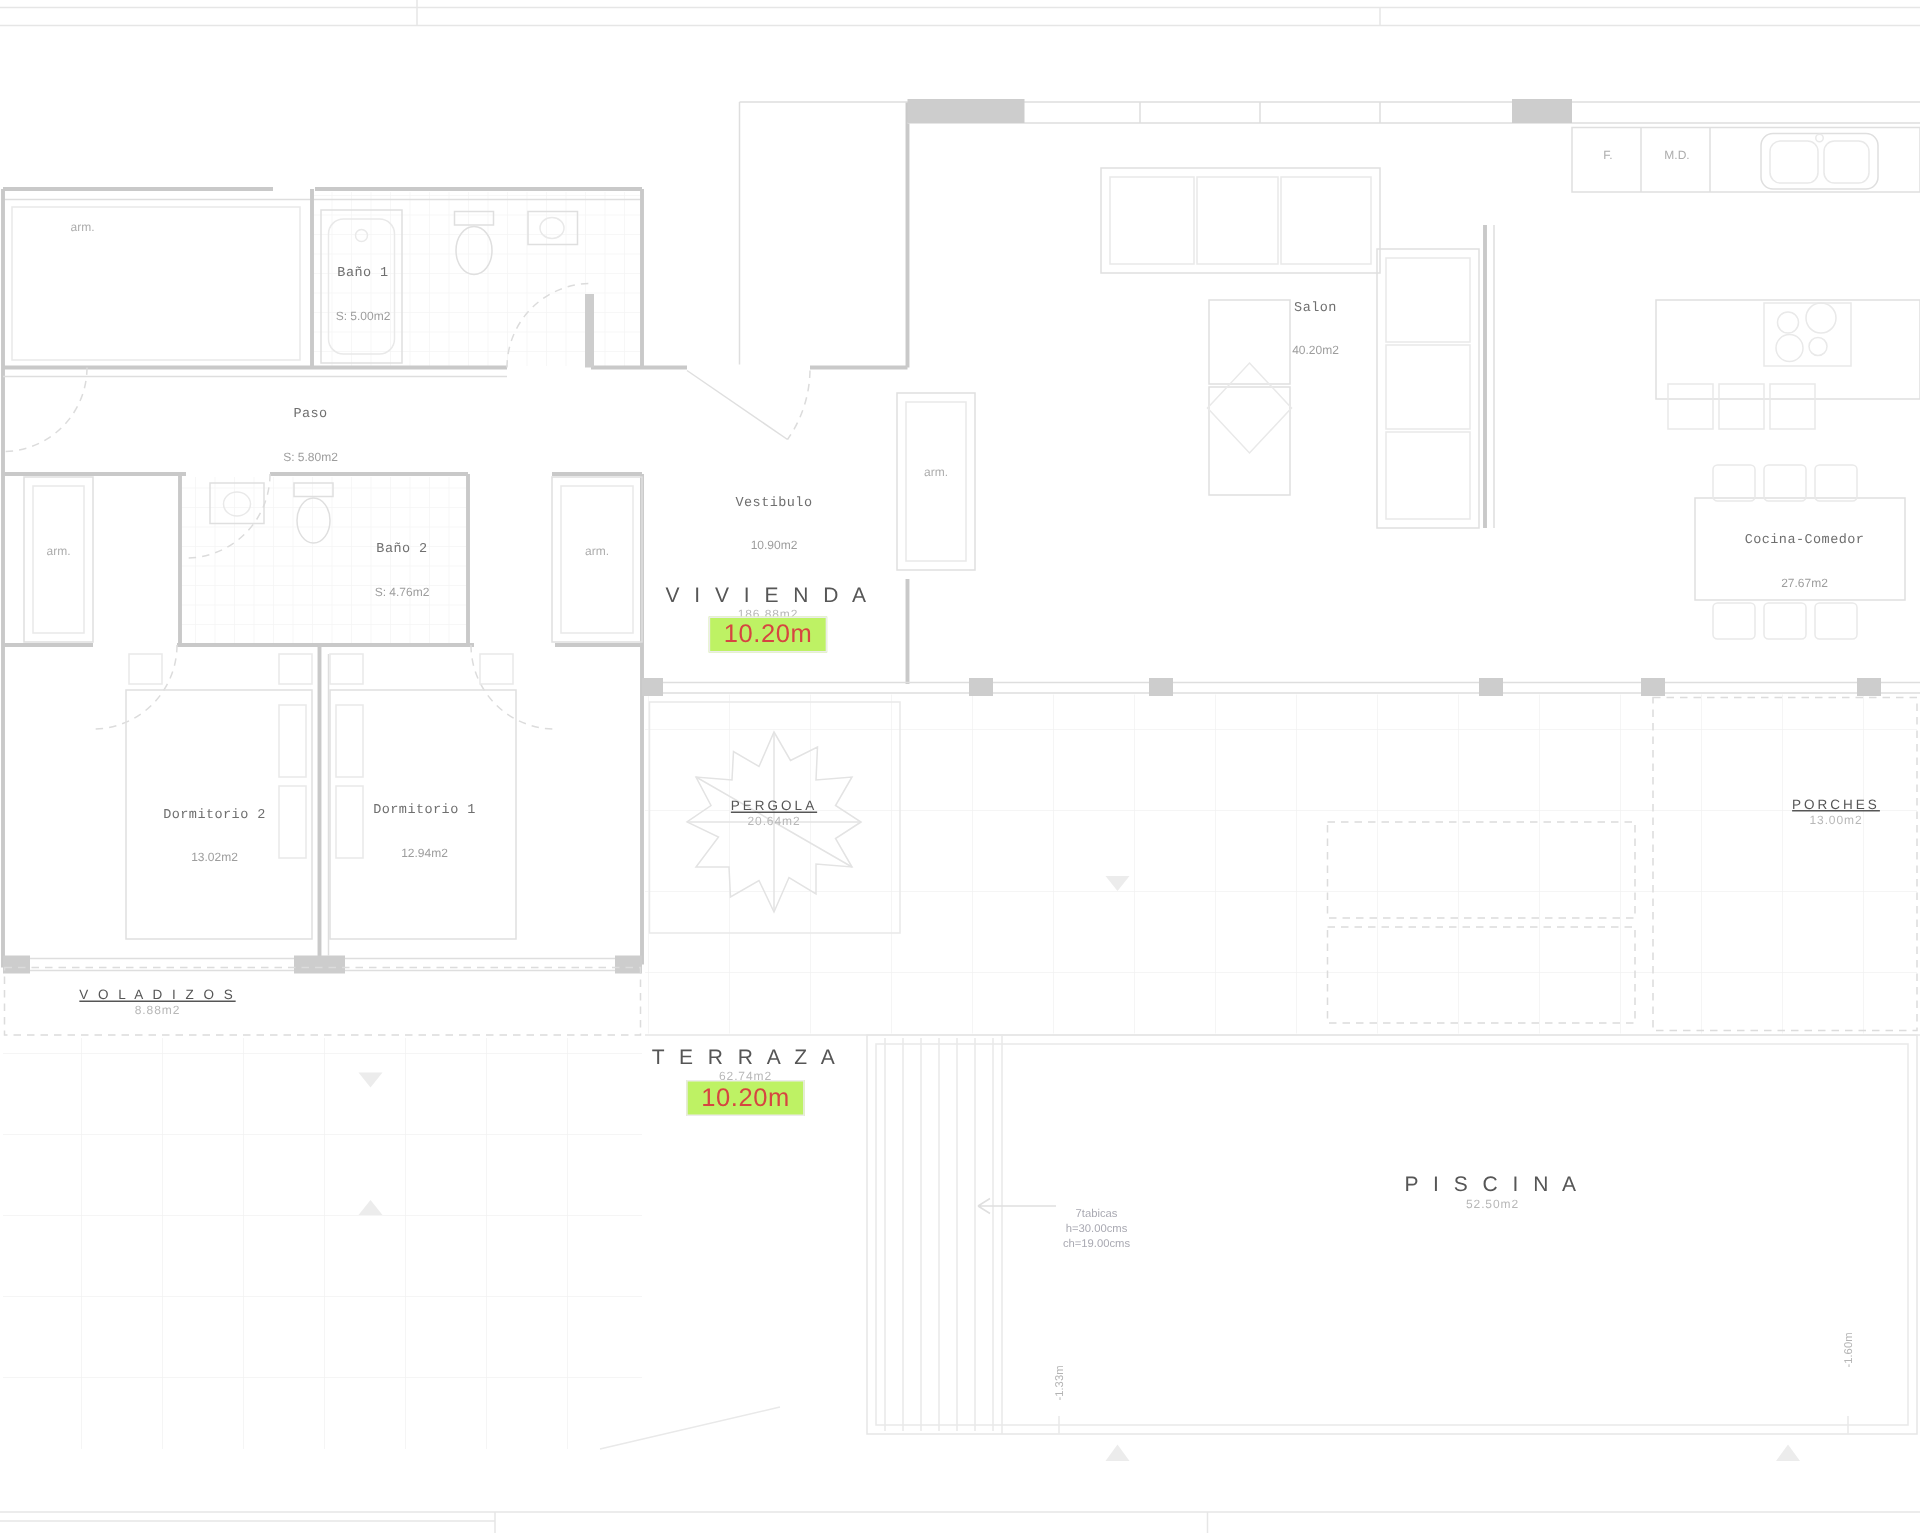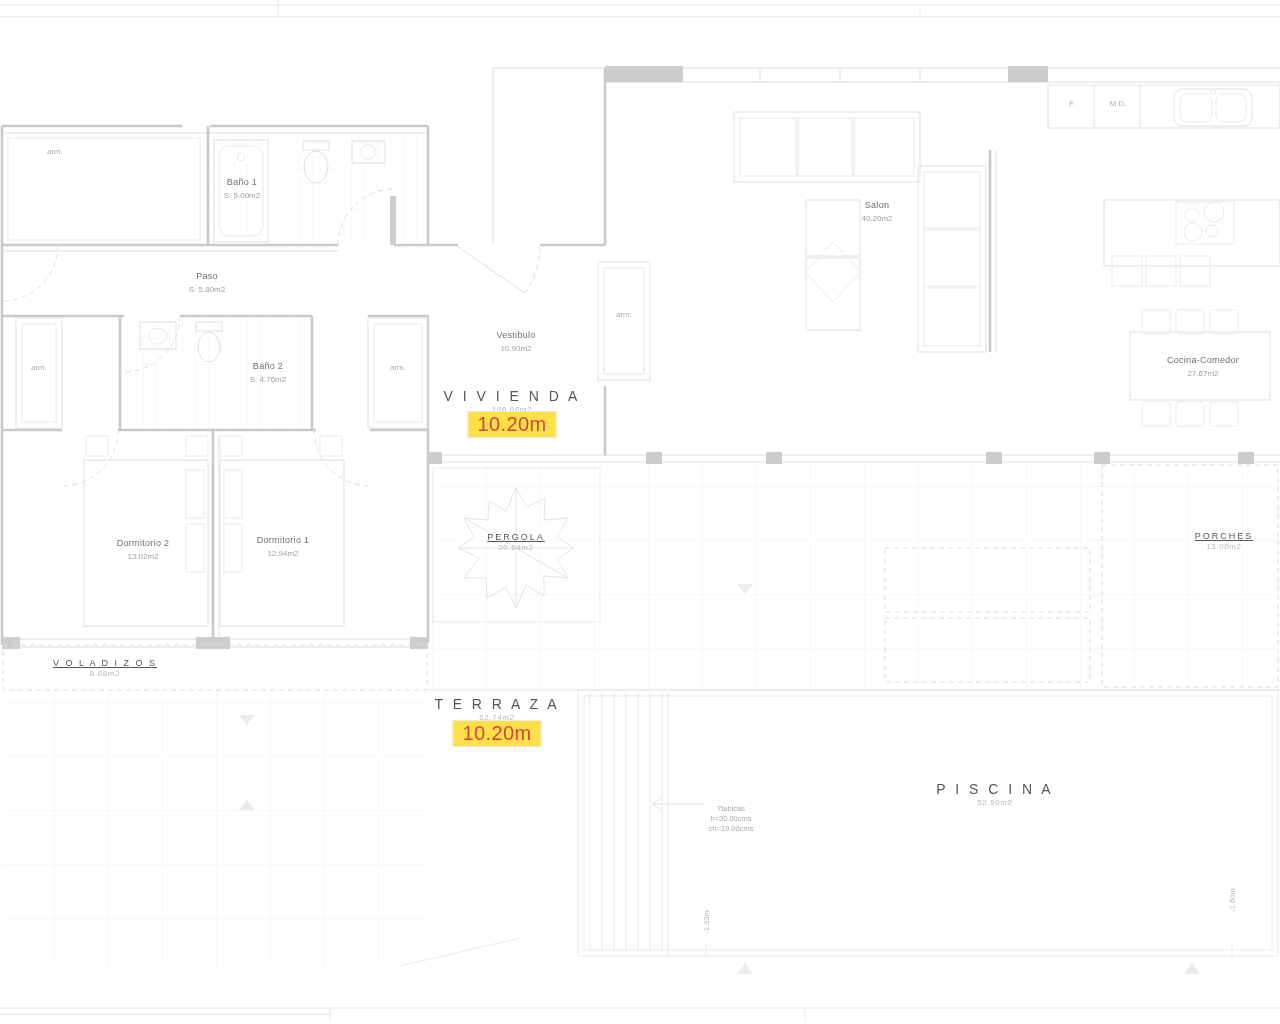--- a/index.html
+++ b/index.html
@@ -13,28 +13,28 @@
   .f   {stroke:#dfdfdf;stroke-width:1;fill:none;}
   .f2  {stroke:#e9e9e9;stroke-width:1;fill:none;}
   .dash{stroke:#dcdcdc;stroke-width:1;fill:none;stroke-dasharray:5 4;}
   .bnd {stroke:#e6e6e6;stroke-width:1;fill:none;}
   .blk {fill:#cdcdcd;stroke:none;}
   .tri {fill:#ececec;stroke:none;}
   .tree{stroke:#e3e3e3;stroke-width:1;fill:none;}
 
   
   .lbl{position:absolute;transform:translateX(-50%);text-align:center;white-space:nowrap;}
-  .rn{font-size:9px;color:#6f6f6f;letter-spacing:.3px;}
-  .ra{font-size:8px;color:#9d9d9d;margin-top:4px;}
+  .rn{font-size:9px;color:#6f6f6f;letter-spacing:.3px;font-family:Liberation Mono, monospace;}
+  .ra{font-size:8px;color:#9d9d9d;margin-top:19px;}
   .zn{font-size:14px;color:#565656;letter-spacing:3px;}
   .za{font-size:8px;color:#b8b8b8;letter-spacing:.6px;margin-top:1px;}
   .zl.small .zn{font-size:9px;letter-spacing:2px;text-decoration:underline;}
   .tiny{position:absolute;transform:translateX(-50%);font-size:8px;color:#adadad;white-space:nowrap;}
-  .dim{position:absolute;transform:translateX(-50%);background:#fde047;border:1px solid #ecebeb;
-       color:#d64541;font-size:20px;letter-spacing:.4px;padding:1px 9px;white-space:nowrap;}
+  .dim{position:absolute;transform:translateX(-50%);background:#bef264;border:1px solid #ecebeb;
+       color:#d64541;font-size:17px;letter-spacing:.4px;padding:1px 9px;white-space:nowrap;}
   .note{position:absolute;transform:translateX(-50%);font-size:7.5px;line-height:10px;
         color:#a9a9b2;text-align:center;white-space:nowrap;margin-top:16px;}
   .vlab{position:absolute;transform:translate(-50%,-50%) rotate(-90deg);font-size:7.5px;
         color:#b3b3b3;white-space:nowrap;}
 </style>
 </head>
 <body>
 
 <div id="plan">
 

